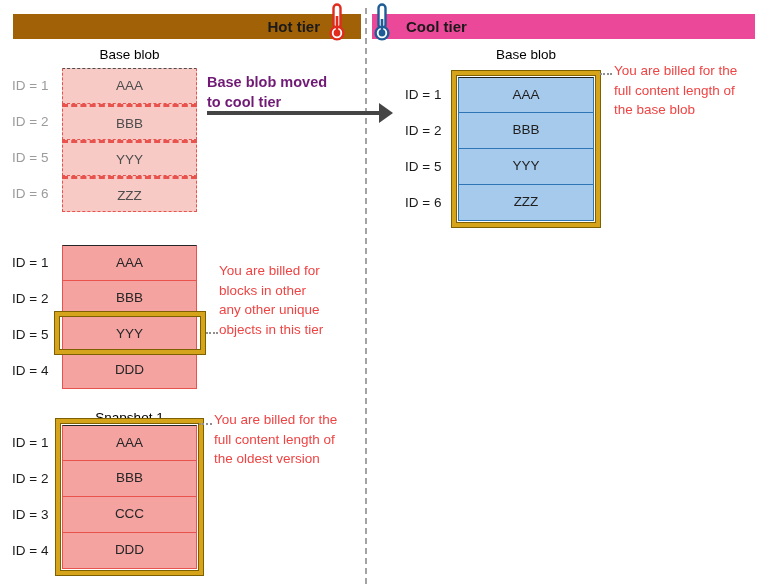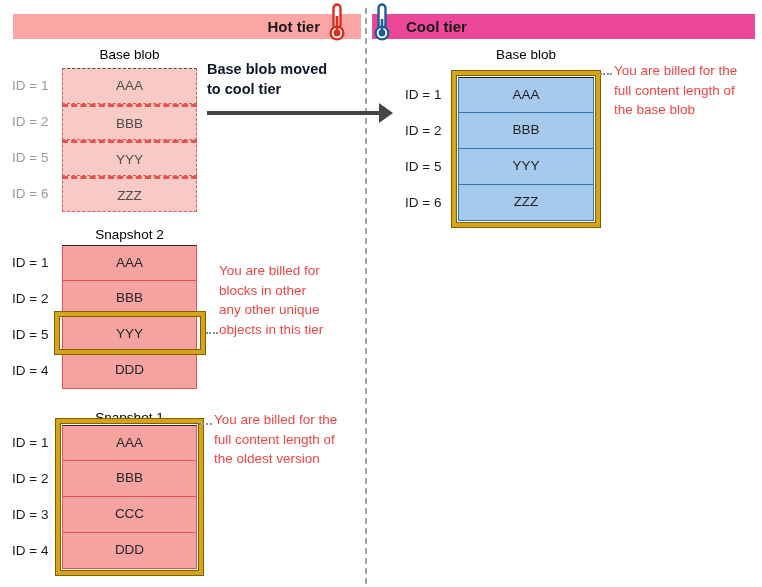--- a/index.html
+++ b/index.html
@@ -4,21 +4,21 @@
 <style>
   * { margin:0; padding:0; box-sizing:border-box; }
   body { background:#fff; }
   #canvas {
     position:relative; width:762px; height:587px; background:#ffffff;
     font-family:"Liberation Sans", sans-serif; overflow:hidden;
   }
   
   .tier-bar { position:absolute; top:14px; height:25px; display:flex; align-items:center;
               font-weight:bold; font-size:15px; color:#1a1a1a; }
-  .bar-hot  { left:13px;  width:348px; background:#fca5a5; justify-content:flex-end; padding-right:41px; }
+  .bar-hot  { left:13px;  width:348px; background:#a16207; justify-content:flex-end; padding-right:41px; }
   .bar-cool { left:372px; width:383px; background:#ec4899; justify-content:flex-start; padding-left:34px; }
   .thermo { position:absolute; top:3px; width:18px; height:38px; }
   .thermo-hot  { left:328px; }
   .thermo-cool { left:373px; }
   
   .separator { position:absolute; left:365px; top:8px; height:576px; width:0;
                border-left:2px dashed #A3A3A3; }
   
   .tbl-title { position:absolute; width:135px; text-align:center; font-size:13.5px; color:#000000; }
   .tbl { position:absolute; width:135px; }
@@ -34,22 +34,22 @@
               font-size:13.5px; white-space:nowrap; }
   .id-gray { color:#9B9B9B; }
   .id-dark { color:#1A1A1A; }
   
   .gold-frame { position:absolute; border:4px solid #D6A41B; background:#ffffff; padding:2px;
                 box-shadow: 0 0 0 1px #7F6000, inset 0 0 0 1px #7F6000; }
   .gold-frame .tbl { position:static; }
   .gold-overlay { position:absolute; border:4px solid #D6A41B; background:transparent;
                   box-shadow: 0 0 0 1px #7F6000, inset 0 0 0 1px #7F6000; }
   
-  .move-label { position:absolute; left:207px; top:59px; font-weight:bold; font-size:14.5px;
-                line-height:20px; color:#0f172a; }
+  .move-label { position:absolute; left:207px; top:72px; font-weight:bold; font-size:14.5px;
+                line-height:20px; color:#701a75; }
   .arrow-shaft { position:absolute; left:207px; top:111px; width:174px; height:4px; background:#454545; }
   .arrow-head { position:absolute; left:379px; top:103px; width:0; height:0;
                 border-left:14px solid #454545; border-top:10px solid transparent;
                 border-bottom:10px solid transparent; }
   
   .annotation { position:absolute; font-size:13.5px; line-height:19.5px; color:#ef4444; }
   .dots { position:absolute; width:13px; height:0; border-top:2px dotted #8F8F8F; }
 </style>
 </head>
 <body>
@@ -90,21 +90,20 @@
     <div class="row">ZZZ</div>
   </div>
 
   <div class="move-label">
     <div>Base blob moved</div>
     <div>to cool tier</div>
   </div>
   <div class="arrow-shaft"></div>
   <div class="arrow-head"></div>
 
-  <div class="tbl-title" style="left:62px; top:227px;">Snapshot 2</div>
   <div class="id-label id-dark" style="top:245px;">ID = 1</div>
   <div class="id-label id-dark" style="top:281px;">ID = 2</div>
   <div class="id-label id-dark" style="top:317px;">ID = 5</div>
   <div class="id-label id-dark" style="top:353px;">ID = 4</div>
   <div class="tbl tbl-pink" style="left:62px; top:245px;">
     <div class="row">AAA</div>
     <div class="row">BBB</div>
     <div class="row">YYY</div>
     <div class="row">DDD</div>
   </div>

